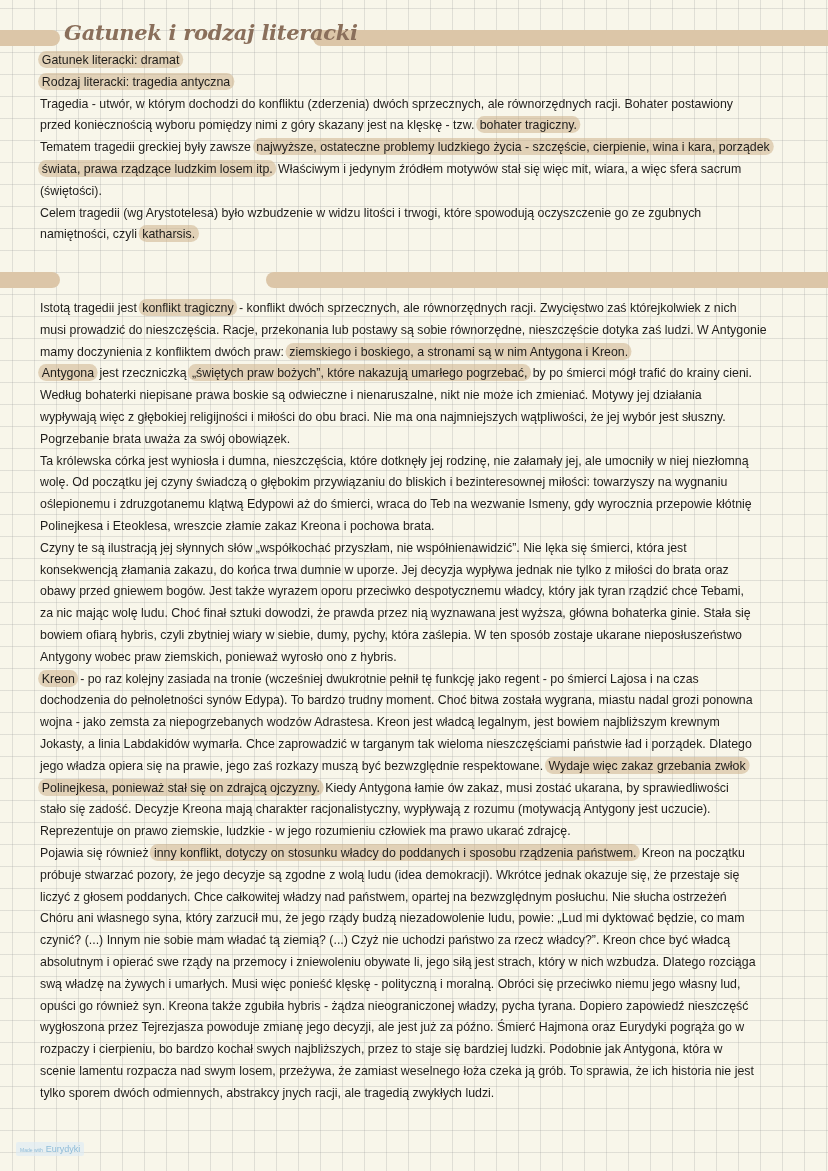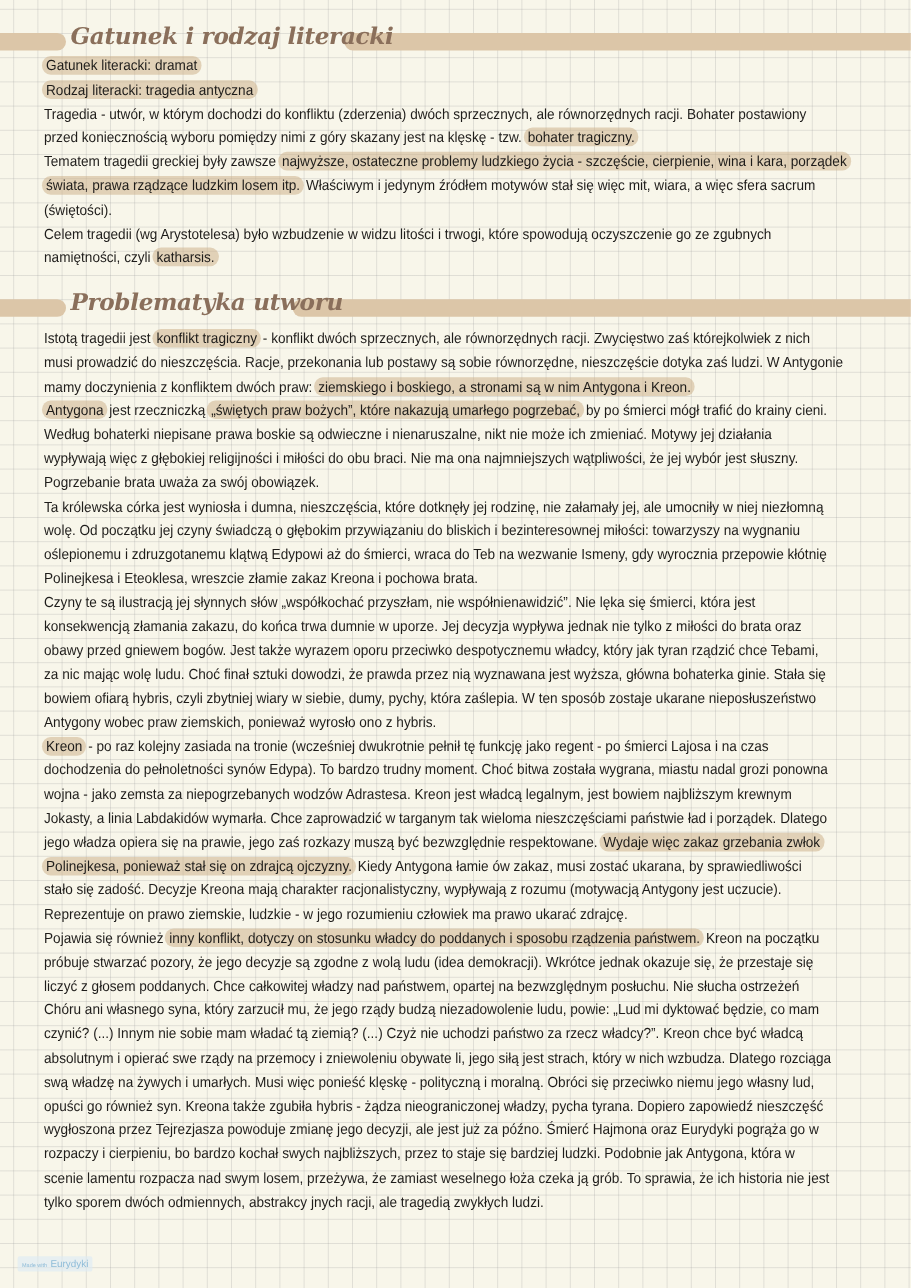--- a/index.html
+++ b/index.html
@@ -89,21 +89,20 @@
       <span class="line"><span>Tematem tragedii greckiej były zawsze </span><span class="hl">najwyższe, ostateczne problemy ludzkiego życia - szczęście, cierpienie, wina i kara, porządek</span></span>
       <span class="line"><span class="hl">świata, prawa rządzące ludzkim losem itp.</span><span> Właściwym i jedynym źródłem motywów stał się więc mit, wiara, a więc sfera sacrum</span></span>
       <span class="line"><span>(świętości).</span></span>
       <span class="line"><span>Celem tragedii (wg Arystotelesa) było wzbudzenie w widzu litości i trwogi, które spowodują oczyszczenie go ze zgubnych</span></span>
       <span class="line"><span>namiętności, czyli </span><span class="hl">katharsis.</span></span>
     </div>
 
   <div class="section-header" style="top:266px;">
     <div class="header-bar-left"></div>
     <div class="header-bar-right" style="left:266px;"></div>
-    <div class="section-title">Problematyka utworu</div>
   </div>
   <div class="text-block" id="block2" style="top:297px;">
       <span class="line"><span>Istotą tragedii jest </span><span class="hl">konflikt tragiczny</span><span> - konflikt dwóch sprzecznych, ale równorzędnych racji. Zwycięstwo zaś którejkolwiek z nich</span></span>
       <span class="line"><span>musi prowadzić do nieszczęścia. Racje, przekonania lub postawy są sobie równorzędne, nieszczęście dotyka zaś ludzi. W Antygonie</span></span>
       <span class="line"><span>mamy doczynienia z konfliktem dwóch praw: </span><span class="hl">ziemskiego i boskiego, a stronami są w nim Antygona i Kreon.</span></span>
       <span class="line"><span class="hl">Antygona</span><span> jest rzeczniczką </span><span class="hl">„świętych praw bożych”, które nakazują umarłego pogrzebać,</span><span> by po śmierci mógł trafić do krainy cieni.</span></span>
       <span class="line"><span>Według bohaterki niepisane prawa boskie są odwieczne i nienaruszalne, nikt nie może ich zmieniać. Motywy jej działania</span></span>
       <span class="line"><span>wypływają więc z głębokiej religijności i miłości do obu braci. Nie ma ona najmniejszych wątpliwości, że jej wybór jest słuszny.</span></span>
       <span class="line"><span>Pogrzebanie brata uważa za swój obowiązek.</span></span>
       <span class="line"><span>Ta królewska córka jest wyniosła i dumna, nieszczęścia, które dotknęły jej rodzinę, nie załamały jej, ale umocniły w niej niezłomną</span></span>

